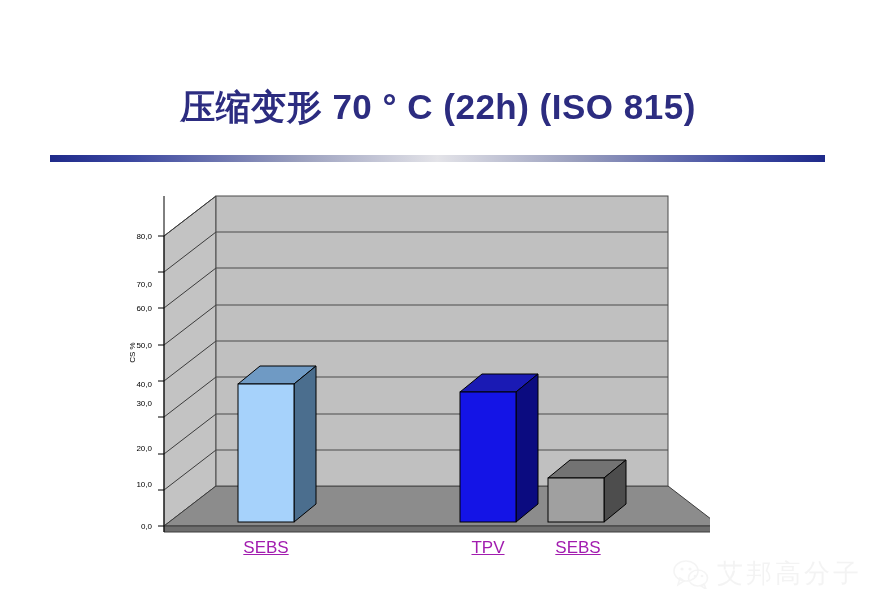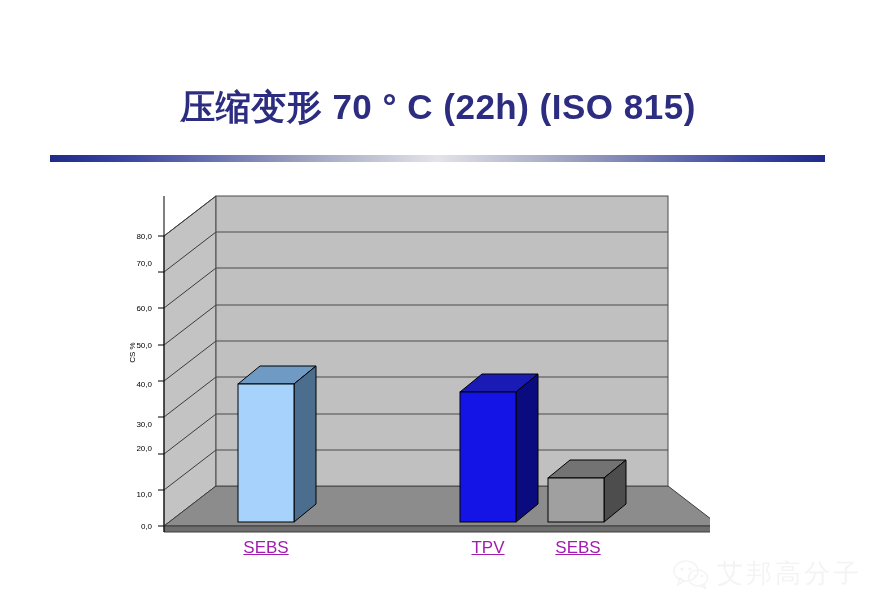--- a/index.html
+++ b/index.html
@@ -148,27 +148,27 @@
         <line x1="8" y1="229" x2="14" y2="229"></line>
         <line x1="8" y1="193" x2="14" y2="193"></line>
         <line x1="8" y1="157" x2="14" y2="157"></line>
         <line x1="8" y1="120" x2="14" y2="120"></line>
         <line x1="8" y1="84" x2="14" y2="84"></line>
         <line x1="8" y1="48" x2="14" y2="48"></line>
       </g>
     </svg>
 
     <div class="ytick-label" style="top:338px;width:38px;left:-36px;">0,0</div>
-    <div class="ytick-label" style="top:306px;width:38px;left:-36px;">10,0</div>
+    <div class="ytick-label" style="top:296px;width:38px;left:-36px;">10,0</div>
     <div class="ytick-label" style="top:260px;width:38px;left:-36px;">20,0</div>
-    <div class="ytick-label" style="top:236px;width:38px;left:-36px;">30,0</div>
+    <div class="ytick-label" style="top:215px;width:38px;left:-36px;">30,0</div>
     <div class="ytick-label" style="top:196px;width:38px;left:-36px;">40,0</div>
     <div class="ytick-label" style="top:157px;width:38px;left:-36px;">50,0</div>
     <div class="ytick-label" style="top:120px;width:38px;left:-36px;">60,0</div>
-    <div class="ytick-label" style="top:75px;width:38px;left:-36px;">70,0</div>
+    <div class="ytick-label" style="top:96px;width:38px;left:-36px;">70,0</div>
     <div class="ytick-label" style="top:48px;width:38px;left:-36px;">80,0</div>
 
     <div id="ylabel">CS %</div>
 
     <div class="cat-label" style="left:68px;top:350px;width:96px;">SEBS</div>
     <div class="cat-label" style="left:292px;top:350px;width:92px;">TPV</div>
     <div class="cat-label" style="left:380px;top:350px;width:96px;">SEBS</div>
   </div>
 
   <div id="watermark">

